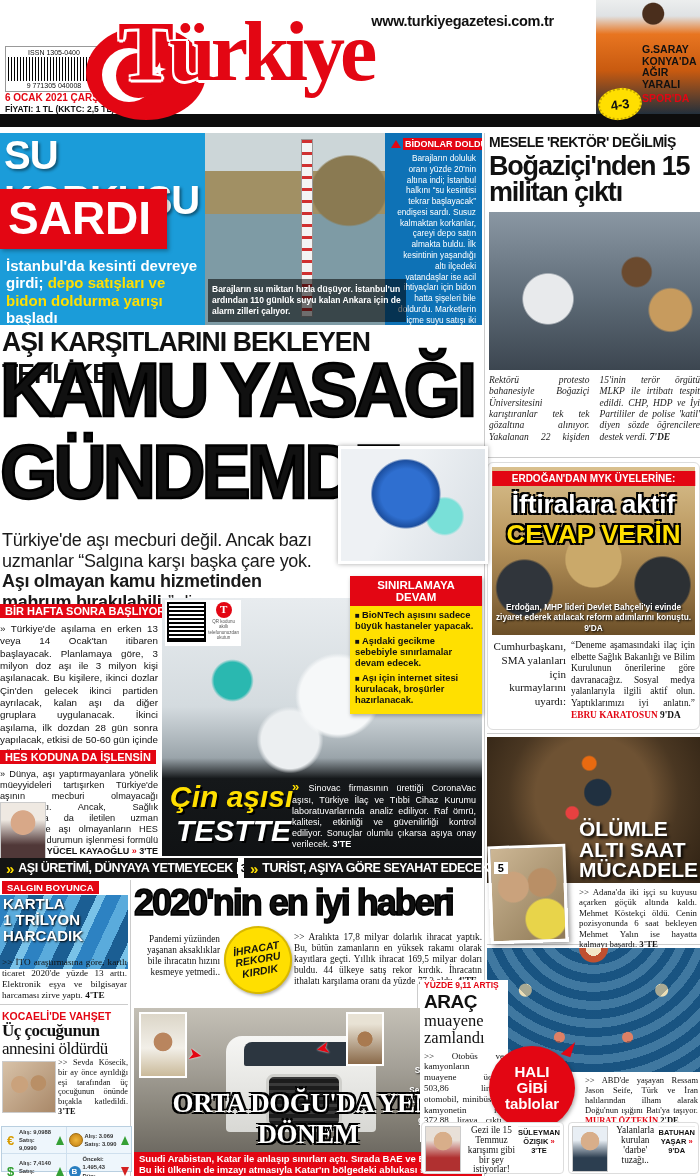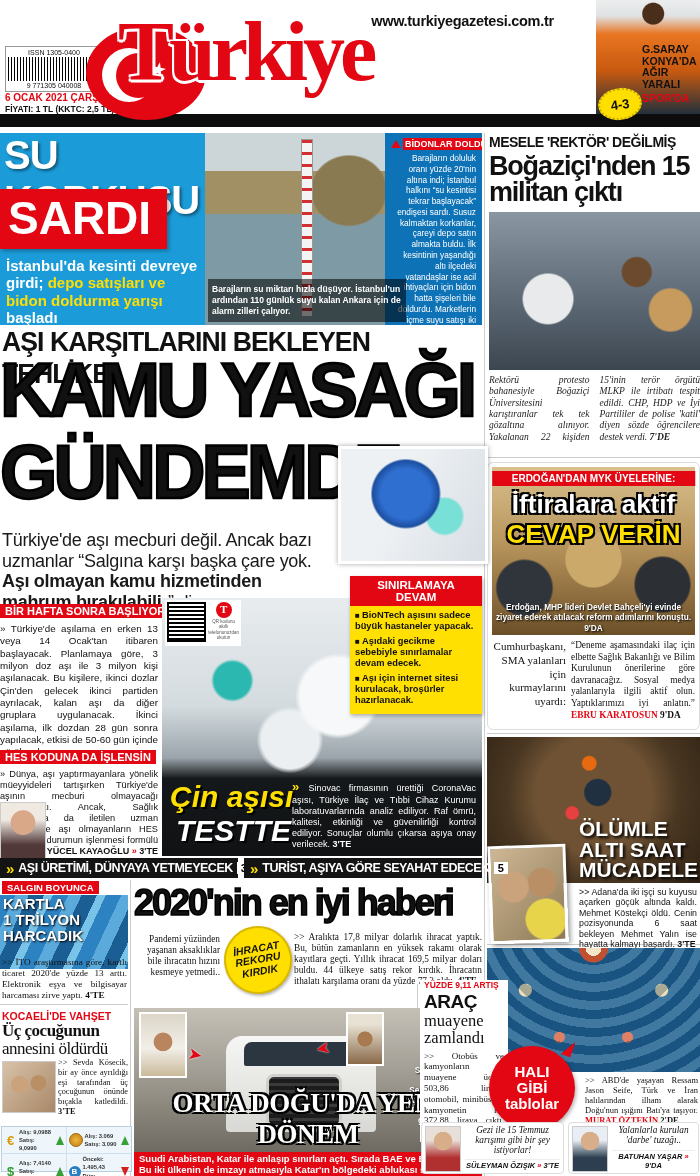--- a/index.html
+++ b/index.html
@@ -97,21 +97,21 @@
              radial-gradient(circle at 50% 40%,#6e5233 0 42%,#4a3722 62%,#2e2113 100%);}
   .olu-head{position:absolute;left:92px;bottom:2px;font-size:21px;font-weight:bold;color:#fff;line-height:0.98;
             text-shadow:2px 2px 3px #000;}
   .olu-selfie{position:absolute;left:2px;top:108px;width:72px;height:92px;border:3px solid #fff;
               box-shadow:2px 2px 5px rgba(0,0,0,.4);transform:rotate(-2deg);z-index:2;
               background:radial-gradient(circle at 30% 42%,#caa27c 0 20%,transparent 22%),
               radial-gradient(circle at 70% 38%,#b98f66 0 18%,transparent 20%),
               radial-gradient(circle at 74% 78%,#e8d44a 0 22%,transparent 24%),
               linear-gradient(135deg,#cdb795,#8f7a57);}
   .olu-text{position:absolute;left:92px;top:150px;width:118px;font-size:8.8px;
-            font-family:Liberation Sans, sans-serif;text-align:justify;line-height:1.18;}
+            font-family:Liberation Serif, serif;text-align:justify;line-height:1.18;}
 
   
   .carpet{left:487px;top:948px;width:213px;height:124px;background-color:#1b5e8e;
           background-image:radial-gradient(circle at 50% 0%,#f2e6c8 0 8px,#c05030 8px 14px,transparent 15px),
           repeating-radial-gradient(circle at 50% -30%,rgba(255,255,255,.16) 0 9px,rgba(20,60,100,.3) 9px 18px),
           radial-gradient(circle at 18% 34%,#e8d8a8 0 6px,transparent 7px),
           radial-gradient(circle at 82% 34%,#e8d8a8 0 6px,transparent 7px),
           radial-gradient(circle at 34% 72%,#d86848 0 5px,transparent 6px),
           radial-gradient(circle at 66% 72%,#d86848 0 5px,transparent 6px);}
   .hali-bubble{left:489px;top:1046px;width:86px;height:84px;background:#e30613;border-radius:50%;z-index:3;
@@ -123,21 +123,21 @@
              text-align:justify;line-height:1.18;z-index:2;background:#fff;padding:1px;}
 
   
   .col-box{border:1px solid #ddd;border-radius:4px;display:flex;gap:4px;padding:3px;box-sizing:border-box;
            background:#fff;z-index:4;height:52px;}
   .col1{left:421px;top:1122px;width:143px;}
   .col2{left:568px;top:1122px;width:131px;}
   .col-photo{width:34px;height:44px;flex:none;border:1px solid #ccc;}
   .cp1{background:radial-gradient(circle at 50% 32%,#d8ae8a 0 26%,transparent 28%),linear-gradient(#e8e0d8 30%,#b03030 70%);}
   .cp2{background:radial-gradient(circle at 50% 32%,#d8ae8a 0 26%,transparent 28%),linear-gradient(#e8eef4 30%,#2c3e50 70%);}
-  .col-right{flex:1;text-align:center;display:flex;flex-direction:column;justify-content:space-between;font-style:italic;}
+  .col-right{flex:1;text-align:center;display:flex;justify-content:flex-end;}
   .col-quote{font-size:9.3px;font-family:"Liberation Serif",serif;line-height:1.06;}
   .col-name{font-size:7.5px;font-weight:bold;border-top:1px solid #eee;padding-top:1px;}
 
   
   .asi-kicker{left:2px;top:326px;width:490px;font-size:28px;font-weight:bold;letter-spacing:-1px;
               transform:scaleX(.95);transform-origin:left;}
   .asi-h1{left:0;top:352px;width:500px;font-size:76px;line-height:1;font-weight:bold;letter-spacing:-4px;
           -webkit-text-stroke:2.5px #000;transform:scaleX(.97);transform-origin:left;}
   .asi-h2{left:0;top:434px;width:500px;font-size:76px;line-height:1;font-weight:bold;letter-spacing:-4px;
           -webkit-text-stroke:2.5px #000;transform:scaleX(.97);transform-origin:left;}

